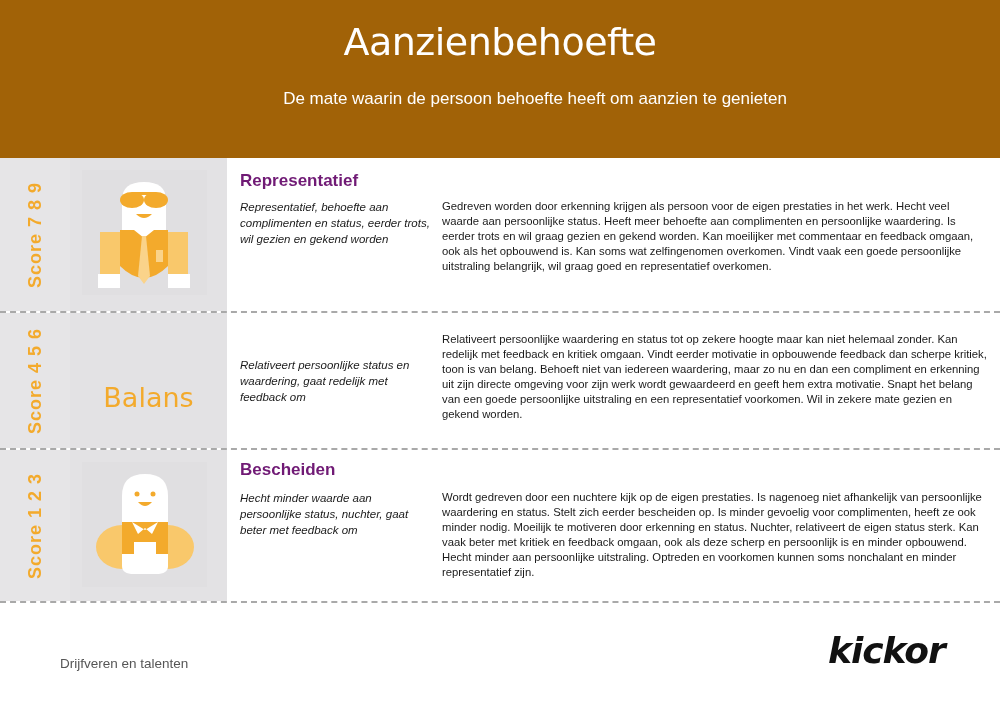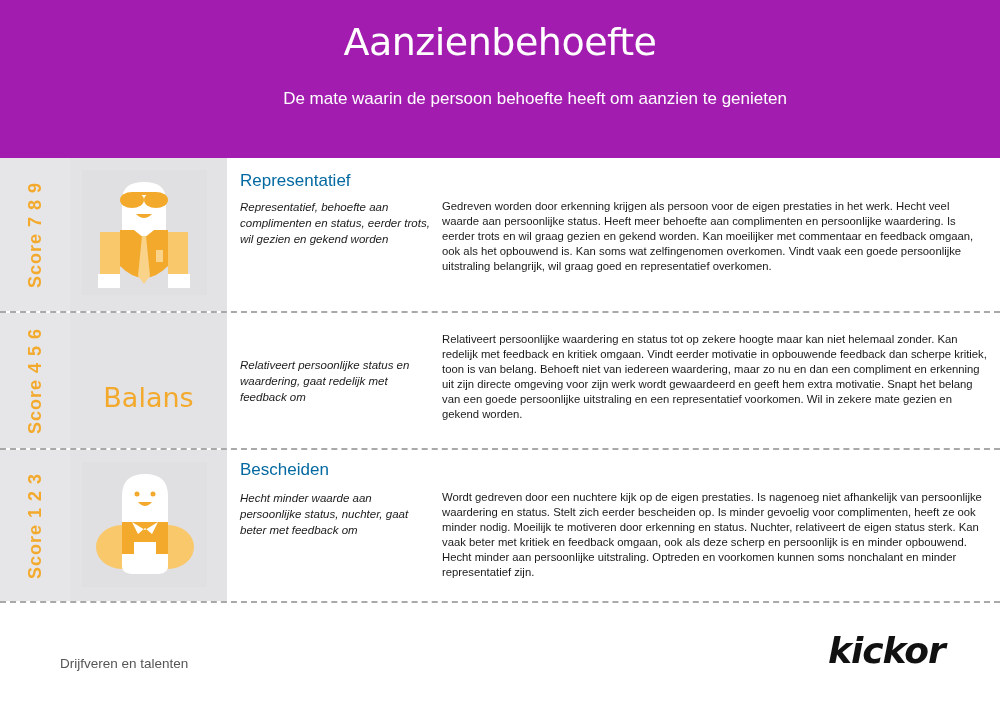--- a/index.html
+++ b/index.html
@@ -1,27 +1,27 @@
 <!DOCTYPE html>
 <html><head>
 <meta charset="utf-8">
 <style>
   * { box-sizing: border-box; margin: 0; padding: 0; }
   body { width: 1000px; height: 707px; background: #ffffff; font-family: "Liberation Sans", sans-serif; position: relative; overflow: hidden; color: #1a1a1a; }
-  .header { position: absolute; left: 0; top: 0; width: 1000px; height: 158px; background: #a21caf; color: #fff; text-align: center; }
+  .header { position: absolute; left: 0; top: 0; width: 1000px; height: 158px; background: #a16207; color: #fff; text-align: center; }
   .header .title { position: absolute; top: 20px; left: 0; width: 100%; font-size: 38px; font-weight: 300; letter-spacing: -0.5px; font-family: "DejaVu Sans", sans-serif; font-weight: normal; }
   .header .sub1 { position: absolute; top: 89px; left: 8px; width: 100%; font-size: 17px; margin-left: 27px; }
   .header .sub2 { position: absolute; top: 124px; left: 0; width: 100%; font-size: 19px; }
   .row { position: absolute; left: 0; width: 1000px; }
   .row .panel { position: absolute; left: 0; top: 0; width: 227px; height: 100%; background: #E3E2E4; }
   .row .scorecol { position: absolute; left: 0; top: 0; width: 70px; height: 100%; background: #E6E5E7; }
   .score-label { position: absolute; left: 35px; top: 50%; transform: translate(-50%, -50%) rotate(-90deg); white-space: nowrap; color: #F3AA2C; font-size: 18px; font-weight: bold; letter-spacing: 1px; }
   .illus { position: absolute; left: 82px; width: 125px; height: 125px; background: #E0DFE1; }
   .balans { position: absolute; left: 70px; width: 157px; text-align: center; color: #F3AA2C; font-size: 27px; font-family: "DejaVu Sans", sans-serif; font-weight: normal; margin-top: 19px; }
-  .cat-title { position: absolute; left: 240px; color: #0369a1; font-size: 17px; font-weight: normal; text-align: center; }
+  .cat-title { position: absolute; left: 240px; color: #701a75; font-size: 17px; font-weight: bold; text-align: center; }
   .short-desc { position: absolute; left: 240px; width: 190px; font-size: 11.5px; font-style: italic; line-height: 16px; color: #1a1a1a; }
   .long-desc { position: absolute; left: 442px; width: 545px; font-size: 11.3px; line-height: 15px; color: #1a1a1a; }
   .divider { position: absolute; left: 0; width: 1000px; height: 0; border-top: 2px dashed #A9A9A9; }
   .footer-text { position: absolute; left: 60px; top: 656px; font-size: 13.5px; color: #555; }
   .logo { position: absolute; left: 828px; top: 630px; font-size: 36px; font-weight: bold; color: #111; font-family: "DejaVu Sans", sans-serif; letter-spacing: -1px; font-style: italic; }
 </style>
 </head>
 <body>
 
 <div class="header">

